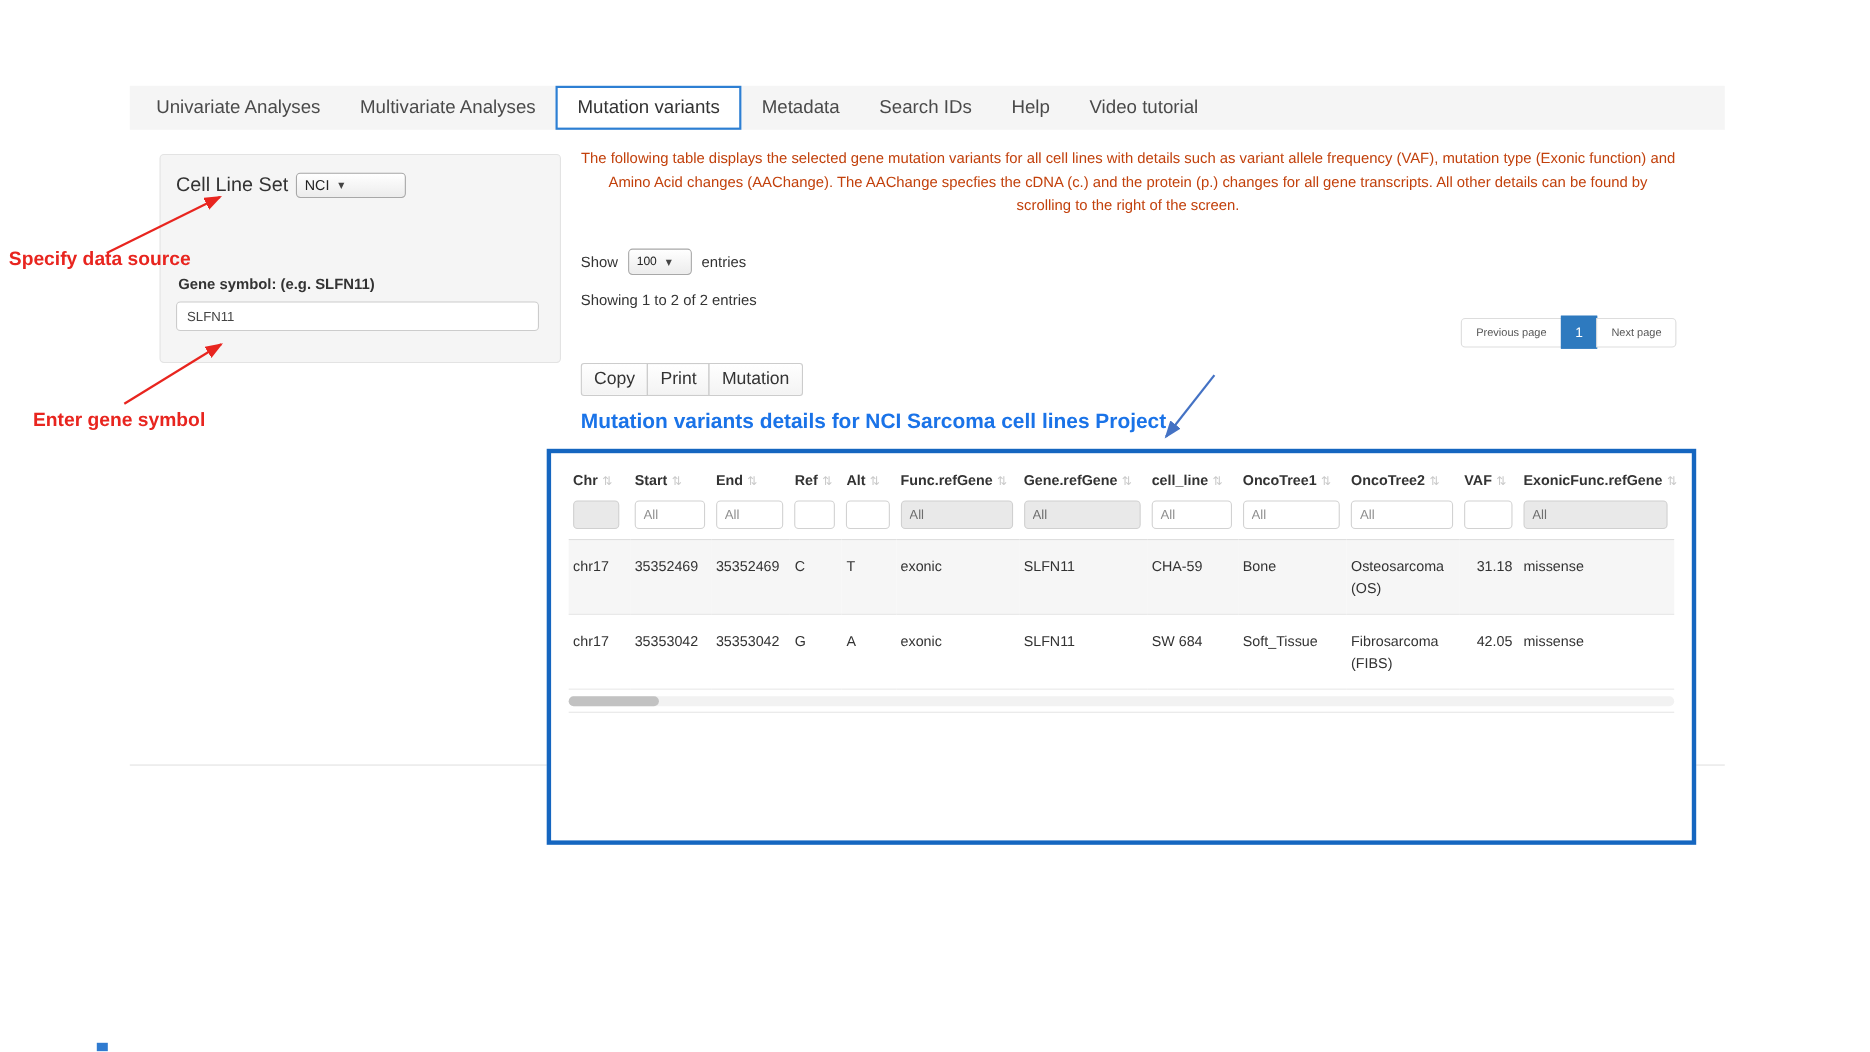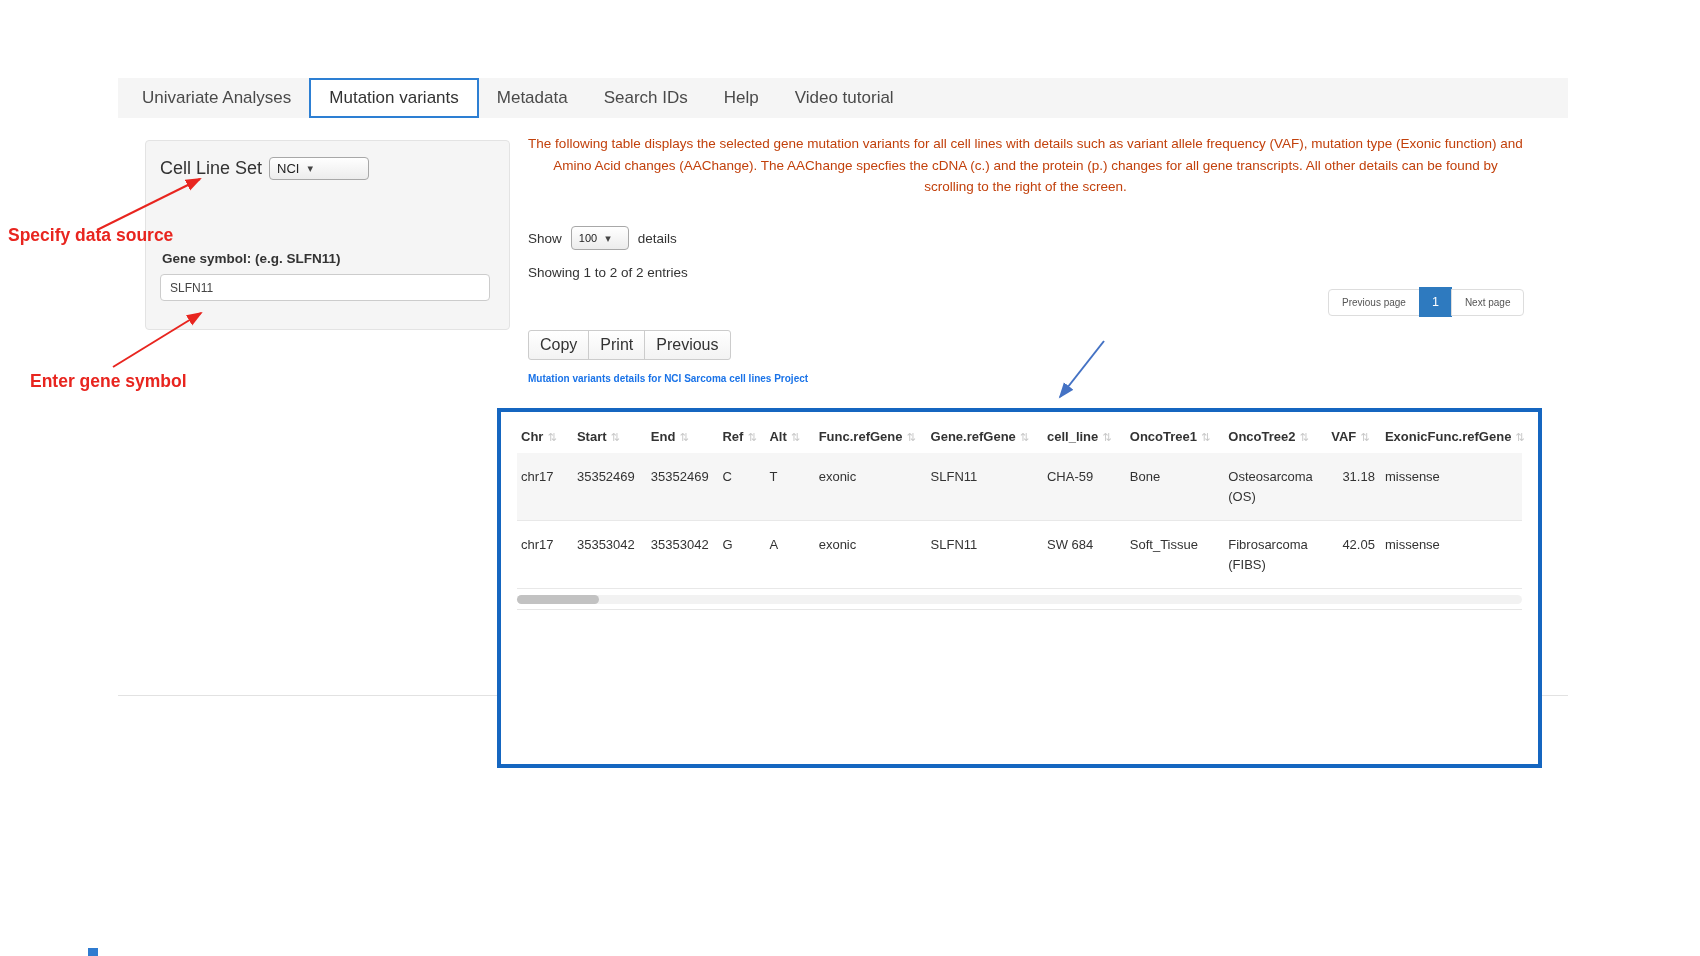--- a/index.html
+++ b/index.html
@@ -31,21 +31,21 @@
 
   
   .desc { position:absolute; left:528px; top:133px; width:995px; font-size:13.5px; color:#c2410c; line-height:1.6;text-align:center; }
   .show-row { position:absolute; left:528px; top:226px; display:flex; align-items:center; gap:9px; font-size:13.5px; color:#333; }
   .entries-select { width:58px; height:24px; font-size:11px; }
   .showing { position:absolute; left:528px; top:265px; font-size:13.5px; color:#333; }
   .btn-group { position:absolute; left:528px; top:330px; display:flex; }
   .dt-btn { font-size:16px; color:#333; background:linear-gradient(#fff,#f3f3f3); border:1px solid #ccc; padding:5px 11px; cursor:pointer; margin-left:-1px; font-family:inherit; }
   .dt-btn:first-child { border-radius:3px 0 0 3px; margin-left:0; }
   .dt-btn:last-child { border-radius:0 3px 3px 0; }
-  .table-link { position:absolute; left:528px; top:373px; color:#1a73e8; font-weight:bold; font-size:10px; cursor:pointer; }
+  .table-link { position:absolute; left:528px; top:373px; color:#1a73e8; font-weight:bold; font-size:19px; cursor:pointer; }
 
   
   .blue-heading { position:absolute; left:925px; top:264px; width:410px; font-size:23px; font-weight:bold; color:#1a64b5; line-height:1.48; }
 
   
   .pagination { position:absolute; left:1328px; top:287px; display:flex; align-items:center; }
   .page-btn { font-size:10px; color:#555; background:#fff; border:1px solid #ddd; padding:7px 13px; cursor:pointer; margin-left:-1px; font-family:inherit; }
   .page-btn.prev { border-radius:4px 0 0 4px; margin-left:0; }
   .page-btn.next { border-radius:0 4px 4px 0; }
   .page-num { font-size:12.5px; color:#fff; background:#2e7abf; border:1px solid #2e7abf; padding:7px 12px; cursor:pointer; margin-left:-1px; font-family:inherit; }
@@ -91,20 +91,21 @@
         <path d="M0,0 L8,3 L0,6 Z" fill="#4472c4"></path>
       </marker>
     </defs>
     <line x1="97" y1="230" x2="200" y2="179" stroke="#e8251f" stroke-width="2" marker-end="url(#arrow-red)"></line>
     <line x1="113" y1="367" x2="201" y2="313" stroke="#e8251f" stroke-width="2" marker-end="url(#arrow-red)"></line>
     <line x1="1104" y1="341" x2="1060" y2="397" stroke="#4472c4" stroke-width="2" marker-end="url(#arrow-blue)"></line>
   </svg>
 
   <nav class="navbar">
     <div class="nav-item">Univariate Analyses</div>
+    <div class="nav-item">Multivariate Analyses</div>
     <div class="nav-item active">Mutation variants</div>
     <div class="nav-item">Metadata</div>
     <div class="nav-item">Search IDs</div>
     <div class="nav-item">Help</div>
     <div class="nav-item">Video tutorial</div>
   </nav>
 
   <div class="panel">
     <div class="panel-row">
       <span class="panel-label">Cell Line Set</span>
@@ -121,29 +122,29 @@
   <div class="red-note note2">Enter gene symbol</div>
 
   <p class="desc">The following table displays the selected gene mutation variants for all cell lines with details such as variant allele frequency (VAF), mutation type (Exonic function) and Amino Acid changes (AAChange). The AAChange specfies the cDNA (c.) and the protein (p.) changes for all gene transcripts. All other details can be found by scrolling to the right of the screen.</p>
 
   <div class="show-row">
     <span>Show</span>
     <div class="select entries-select">
       <span>100</span>
       <span class="caret">▾</span>
     </div>
-    <span>details</span>
+    <span>entries</span>
   </div>
 
   <div class="showing">Showing 1 to 2 of 2 entries</div>
 
   <div class="btn-group">
     <button class="dt-btn">Copy</button>
     <button class="dt-btn">Print</button>
-    <button class="dt-btn">Previous</button>
+    <button class="dt-btn">Mutation</button>
   </div>
 
   <div class="table-link">Mutation variants details for NCI Sarcoma cell lines Project</div>
 
 
   <div class="pagination">
     <button class="page-btn prev">Previous page</button>
     <button class="page-num">1</button>
     <button class="page-btn next">Next page</button>
   </div>
@@ -158,20 +159,34 @@
           <th><span>Ref</span><span class="sort">⇅</span></th>
           <th><span>Alt</span><span class="sort">⇅</span></th>
           <th><span>Func.refGene</span><span class="sort">⇅</span></th>
           <th><span>Gene.refGene</span><span class="sort">⇅</span></th>
           <th><span>cell_line</span><span class="sort">⇅</span></th>
           <th><span>OncoTree1</span><span class="sort">⇅</span></th>
           <th><span>OncoTree2</span><span class="sort">⇅</span></th>
           <th><span>VAF</span><span class="sort">⇅</span></th>
           <th><span>ExonicFunc.refGene</span><span class="sort">⇅</span></th>
         </tr>
+        <tr class="filters">
+          <td><input class="flt sel" type="text" placeholder="" style=""></td>
+          <td><input class="flt" type="text" placeholder="All" style=""></td>
+          <td><input class="flt" type="text" placeholder="All" style=""></td>
+          <td><input class="flt" type="text" placeholder="" style=""></td>
+          <td><input class="flt" type="text" placeholder="" style=""></td>
+          <td><input class="flt sel" type="text" placeholder="All" style=""></td>
+          <td><input class="flt sel" type="text" placeholder="All" style=""></td>
+          <td><input class="flt" type="text" placeholder="All" style=""></td>
+          <td><input class="flt" type="text" placeholder="All" style=""></td>
+          <td><input class="flt" type="text" placeholder="All" style=""></td>
+          <td><input class="flt" type="text" placeholder="" style=""></td>
+          <td><input class="flt sel" type="text" placeholder="All" style=""></td>
+        </tr>
       </thead>
       <tbody class="data">
         <tr class="odd">
           <td>chr17</td>
           <td>35352469</td>
           <td>35352469</td>
           <td>C</td>
           <td>T</td>
           <td>exonic</td>
           <td>SLFN11</td>

